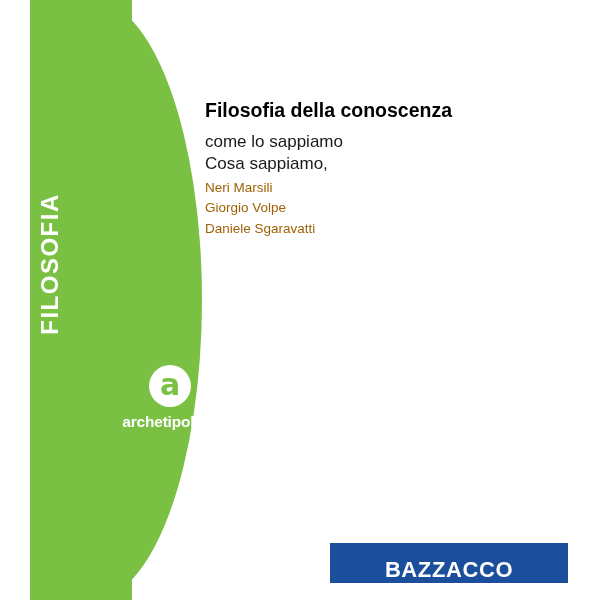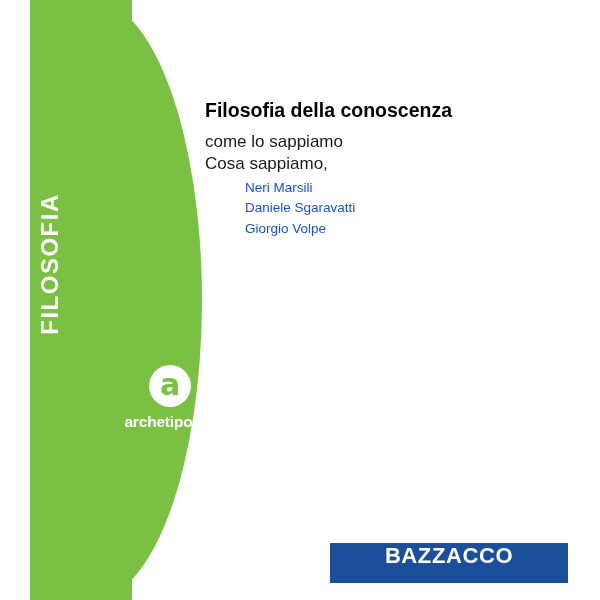--- a/index.html
+++ b/index.html
@@ -85,23 +85,22 @@
     width: 330px;
   }
   .editors-prefix {
     font-size: 13px;
     font-style: italic;
     color: #111111;
     margin-bottom: 7px;
   }
   .editor-name {
     font-size: 13.5px;
-    color: #1d4ed8;
+    color: #a16207;
     line-height: 1.5;
-    margin-left: 40px;
   }
   
   .logo {
     position: absolute;
     left: 110px;
     top: 365px;
     width: 120px;
     text-align: center;
   }
   .logo-mark {
@@ -129,32 +128,32 @@
     color: #ffffff;
     letter-spacing: -0.2px;
     white-space: nowrap;
   }
   .logo-text b {
     font-weight: bold;
     margin-top: 48px;
   }
   .logo-text i {
     font-style: normal;
-    font-weight: normal;
+    font-weight: bold;
   }
   
   .publisher-band {
     position: absolute;
     left: 330px;
     top: 543px;
     width: 238px;
     height: 40px;
     background: #1b4f9c;
     display: flex;
-    align-items: flex-start;
+    align-items: flex-end;
     justify-content: center;
   }
   .publisher-name {
     color: #ffffff;
     font-size: 22px;
     font-weight: bold;
     letter-spacing: 0.6px;
   }
 </style>
 </head>
@@ -169,22 +168,22 @@
   <div class="series-label">FILOSOFIA</div>
 
   <div class="title-block">
     <div class="main-title">Filosofia della conoscenza</div>
     <div class="subtitle">come lo sappiamo</div>
     <div class="subtitle">Cosa sappiamo,</div>
   </div>
 
   <div class="editors-block">
     <div class="editor-name">Neri Marsili</div>
+    <div class="editor-name">Giorgio Volpe</div>
     <div class="editor-name">Daniele Sgaravatti</div>
-    <div class="editor-name">Giorgio Volpe</div>
   </div>
 
   <div class="logo">
     <div class="logo-mark">
       <span>a</span>
     </div>
     <div class="logo-text"><b>archetipo</b><i>libri</i></div>
   </div>
 
   <div class="publisher-band">

